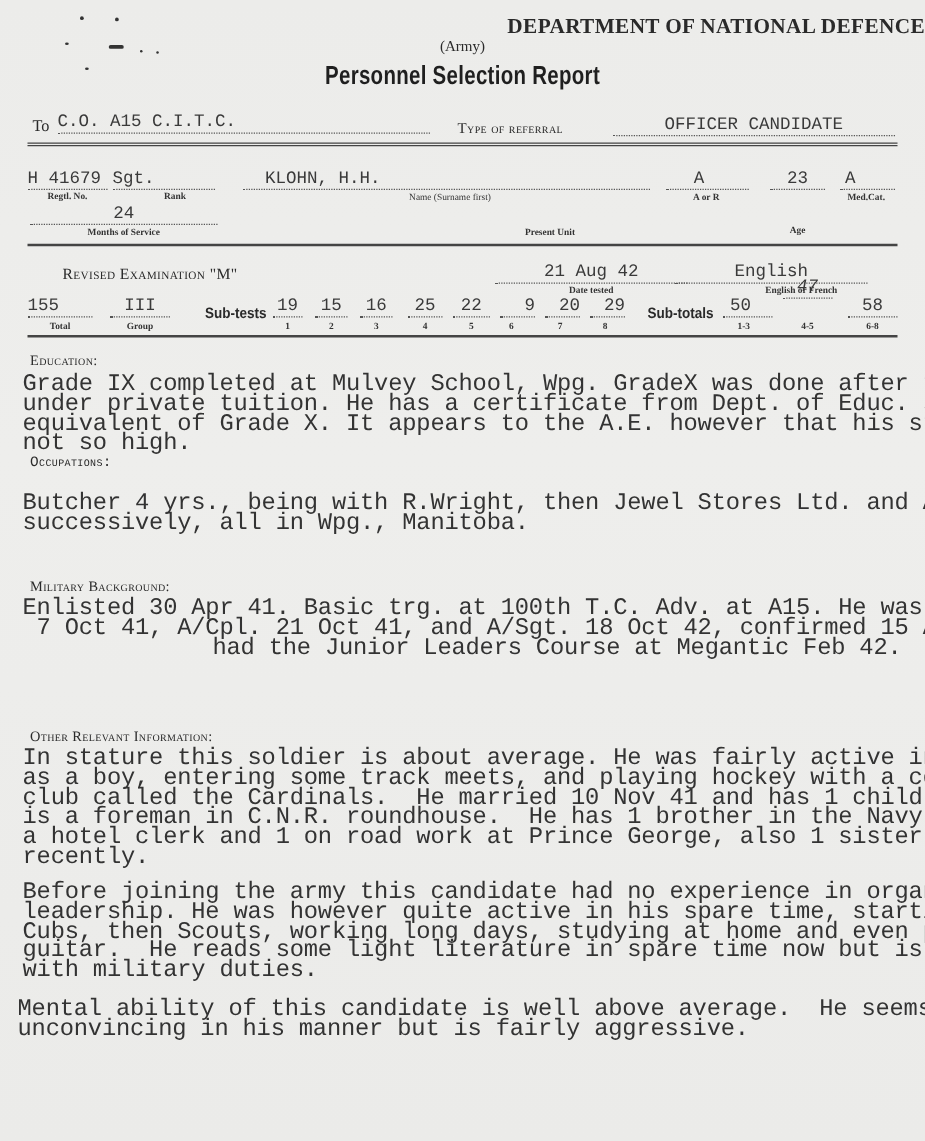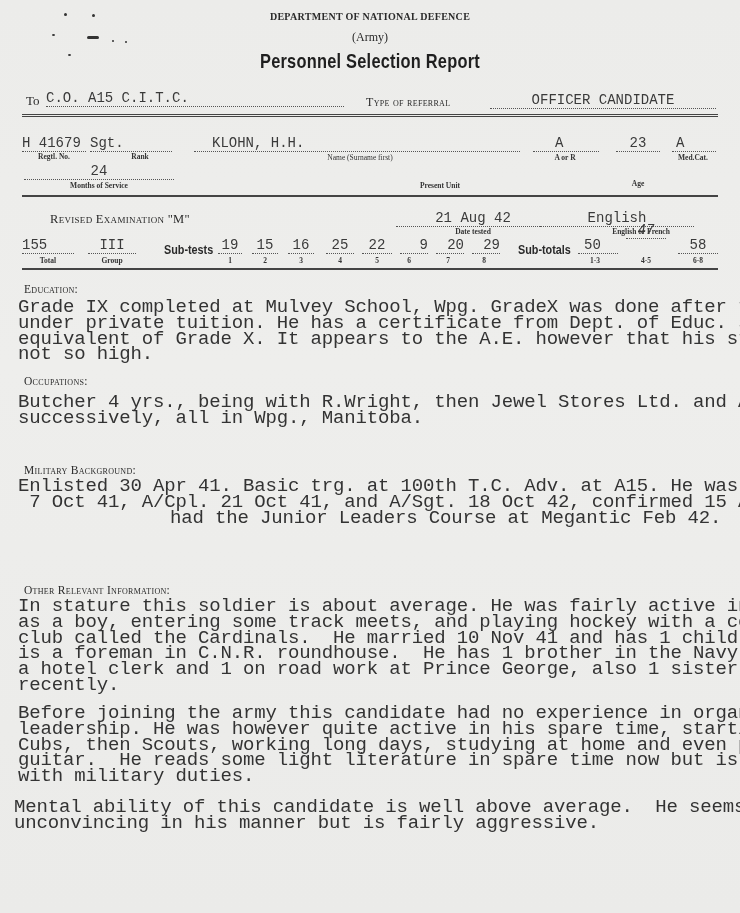--- a/index.html
+++ b/index.html
@@ -8,21 +8,21 @@
     background: #e9e9e7;
     position: relative;
     font-family: "Liberation Serif", serif;
     color: #2a2a2a;
   }
   .paper {
     position: absolute; left: 0; top: 0; width: 740px; height: 913px;
     background: linear-gradient(180deg, #ececea 0%, #eeeeec 40%, #ebebe9 100%);
   }
   .abs { position: absolute; white-space: nowrap; }
-  .hdr-dept { left: 0; width: 740px; top: 11px; text-align: center; font-size: 10px; font-weight: bold; letter-spacing: 0.3px; }
+  .hdr-dept { left: 0; width: 740px; top: 11px; text-align: right; font-size: 17px; font-weight: bold; letter-spacing: 0.3px; }
   .hdr-army { left: 0; width: 740px; top: 30px; text-align: center; font-size: 12px; }
   .hdr-title { left: 0; width: 740px; top: 49px; text-align: center; font-family: "Liberation Sans", sans-serif; font-weight: bold; font-size: 21px; transform: scaleX(0.78); letter-spacing: 0.3px; color: #1f1f1f; }
   .lbl-sc { font-variant: small-caps; font-size: 12px; letter-spacing: 0.3px; }
   .rule { position: absolute; left: 22px; width: 696px; border-top: 2px solid #444; }
   .rule.double { border-top: 3px double #444; }
   .field { position: absolute; font-family: "Liberation Mono", monospace; font-size: 14px; color: #3a3a3a; border-bottom: 1px dotted #555; text-align: center; line-height: 16px; }
   .caption { position: absolute; font-size: 7.5px; font-weight: bold; text-align: center; color: #333; }
   .section-label { position: absolute; left: 24px; font-variant: small-caps; font-size: 11.5px; letter-spacing: 0.3px; color: #2a2a2a; }
   .para { position: absolute; left: 18px; font-family: "Liberation Mono", monospace; font-size: 19px; line-height: 15.8px; color: #333; white-space: pre; letter-spacing: -0.15px; }
   .speck { position: absolute; background: #333; border-radius: 50%; }
@@ -108,21 +108,21 @@
   <div class="caption" style="left:678px;top:256px;width:40px;">6-8</div>
 
   <div class="rule" style="top:268px;"></div>
 
   <div class="section-label" style="top:283px;">Education:</div>
   <div class="para" style="top:300px;">Grade IX completed at Mulvey School, Wpg. GradeX was done after that, he says
 under private tuition. He has a certificate from Dept. of Educ. saying he has
 equivalent of Grade X. It appears to the A.E. however that his standing is
 not so high.</div>
 
-  <div class="section-label" style="top:375px;">Occupations:</div>
+  <div class="section-label" style="top:364px;font-family:Liberation Mono, monospace;">Occupations:</div>
   <div class="para" style="top:395px;">Butcher 4 yrs., being with R.Wright, then Jewel Stores Ltd. and A. Pollock
 successively, all in Wpg., Manitoba.</div>
 
   <div class="section-label" style="top:464px;">Military Background:</div>
   <div class="para" style="top:479px;text-align:center;">Enlisted 30 Apr 41. Basic trg. at 100th T.C. Adv. at A15. He was made L/Cpl.
 7 Oct 41, A/Cpl. 21 Oct 41, and A/Sgt. 18 Oct 42, confirmed 15 Apr 43.  He
 had the Junior Leaders Course at Megantic Feb 42.</div>
 
   <div class="section-label" style="top:584px;">Other Relevant Information:</div>
   <div class="para" style="top:599px;">In stature this soldier is about average. He was fairly active in athletics

